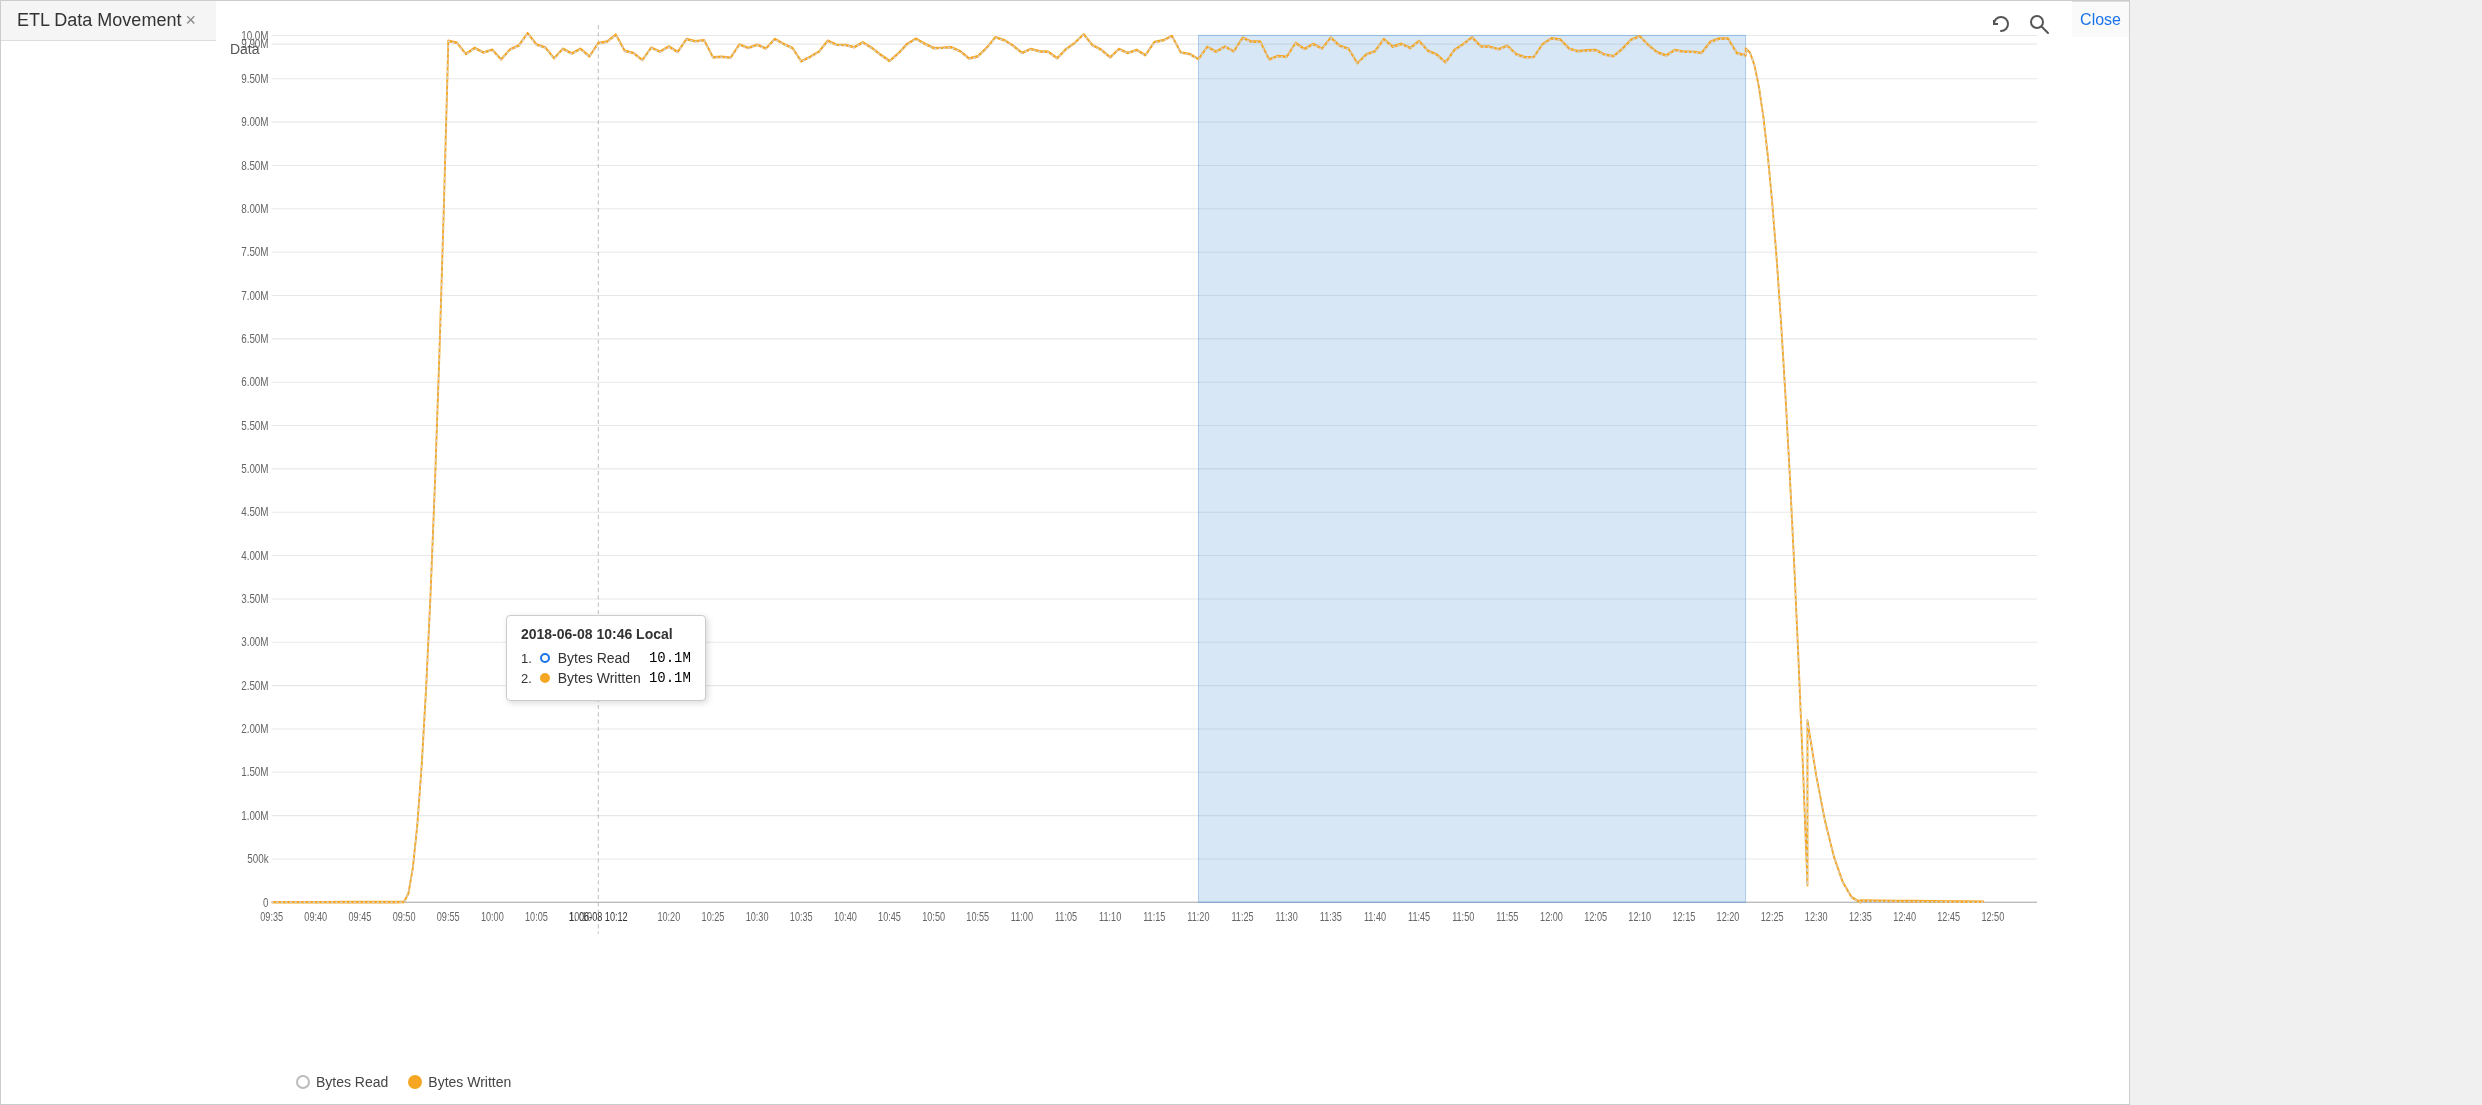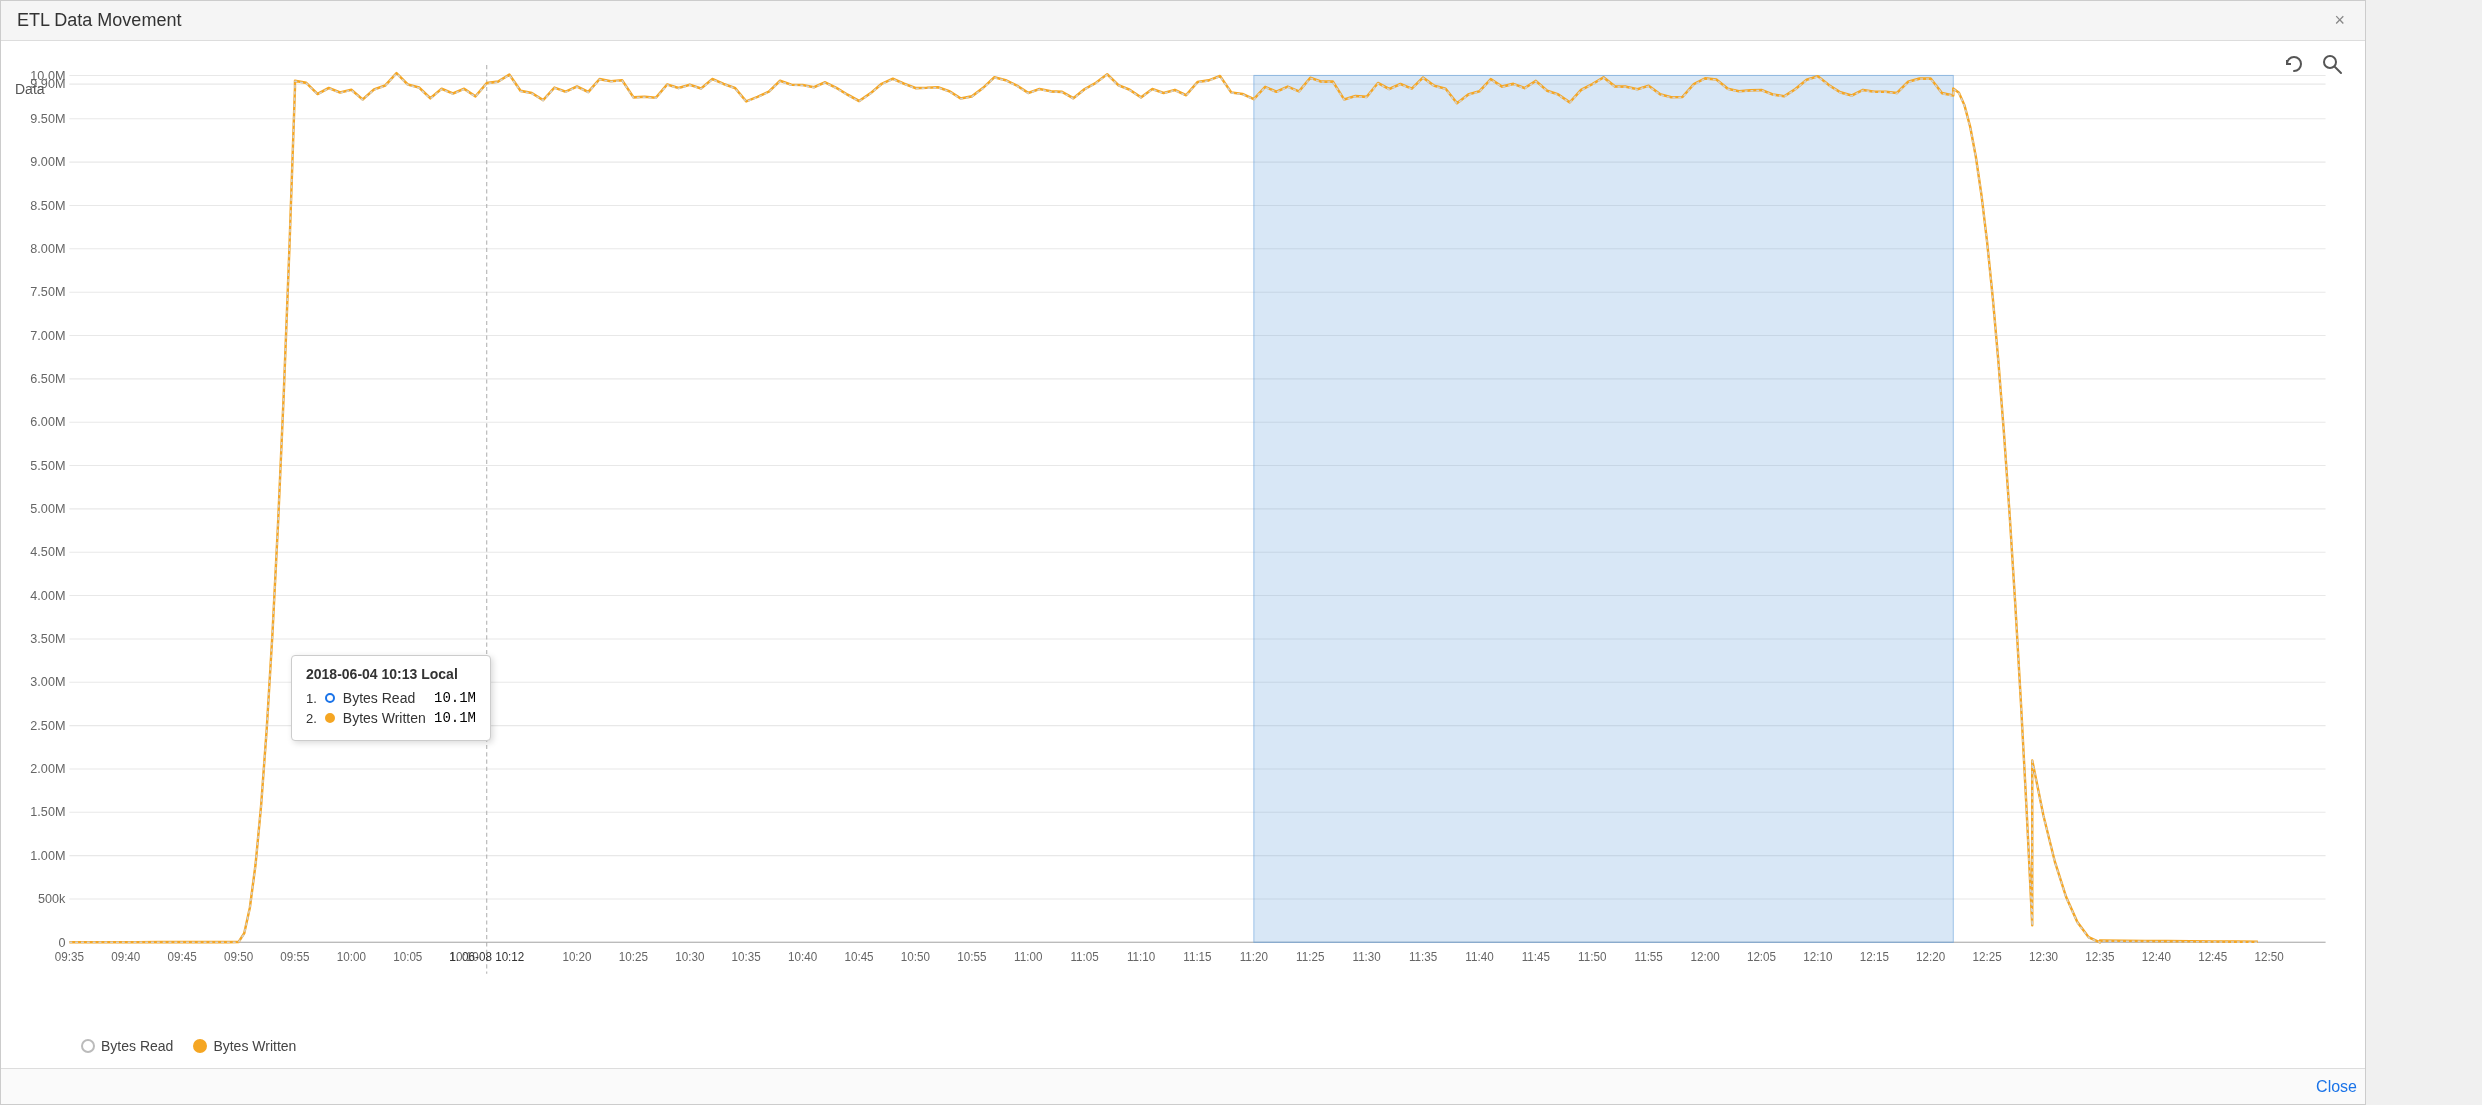--- a/index.html
+++ b/index.html
@@ -4,26 +4,26 @@
   <style>
     * { box-sizing: border-box; margin: 0; padding: 0; }
     body {
       font-family: -apple-system, BlinkMacSystemFont, 'Segoe UI', Arial, sans-serif;
       background: #f0f0f0;
       width: 2482px;
       height: 1105px;
       overflow: hidden;
     }
     .window {
-      width: 2366px;
+      width: 2130px;
       height: 1105px;
       background: #ffffff;
       border: 1px solid #cccccc;
       display: flex;
-      flex-direction: column;
+      flex-direction: row;
       position: relative;
     }
     .title-bar {
       display: flex;
       align-items: center;
       justify-content: space-between;
       padding: 8px 16px;
       background: #f5f5f5;
       border-bottom: 1px solid #ddd;
       height: 40px;
@@ -283,21 +283,21 @@
             <text x="2148" y="858" font-size="12" fill="#666" text-anchor="middle">12:35</text>
             <text x="2206" y="858" font-size="12" fill="#666" text-anchor="middle">12:40</text>
             <text x="2264" y="858" font-size="12" fill="#666" text-anchor="middle">12:45</text>
             <text x="2322" y="858" font-size="12" fill="#666" text-anchor="middle">12:50</text>
             <text x="489.2" y="858" font-size="12" fill="#333" text-anchor="middle">1. 06-08 10:12</text>
           </g>
       </svg>
 
       
       <div class="tooltip-box" style="left: 280px; top: 590px;">
-        <div class="tooltip-title">2018-06-04 10:13 Local</div>
+        <div class="tooltip-title">2018-06-08 10:46 Local</div>
         <div class="tooltip-row">
           <span style="color:#333;font-size:13px;">1.</span>
           <span class="tooltip-dot" style="background:white; border-color:#1a73e8;"></span>
           <span class="tooltip-label">Bytes Read</span>
           <span class="tooltip-value">10.1M</span>
         </div>
         <div class="tooltip-row">
           <span style="color:#333;font-size:13px;">2.</span>
           <span class="tooltip-dot" style="background:#f5a623; border-color:#f5a623;"></span>
           <span class="tooltip-label">Bytes Written</span>

